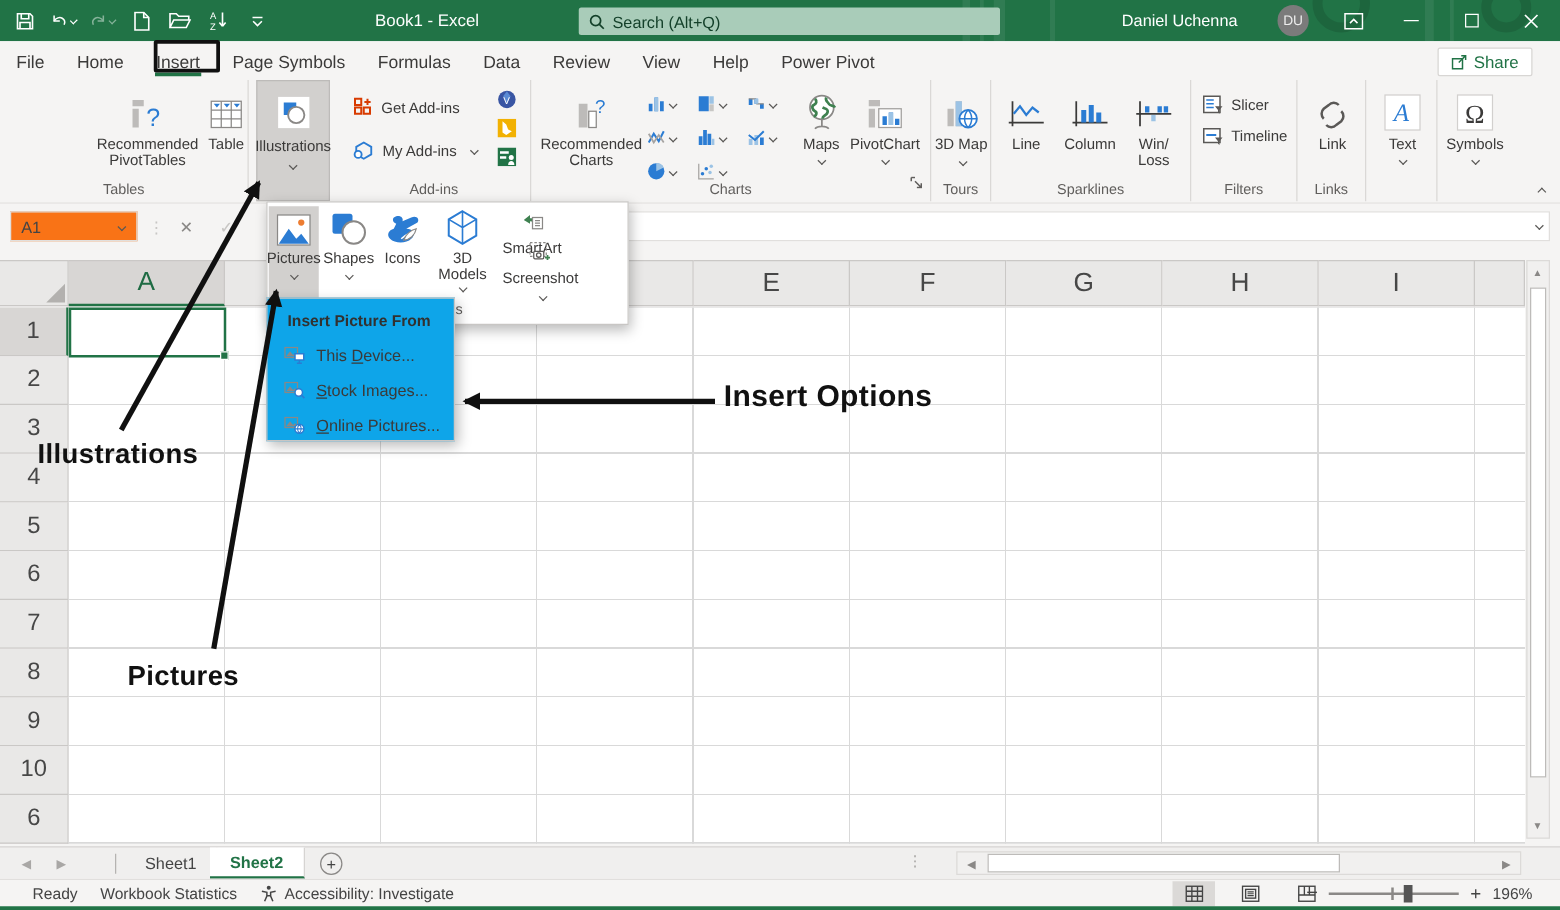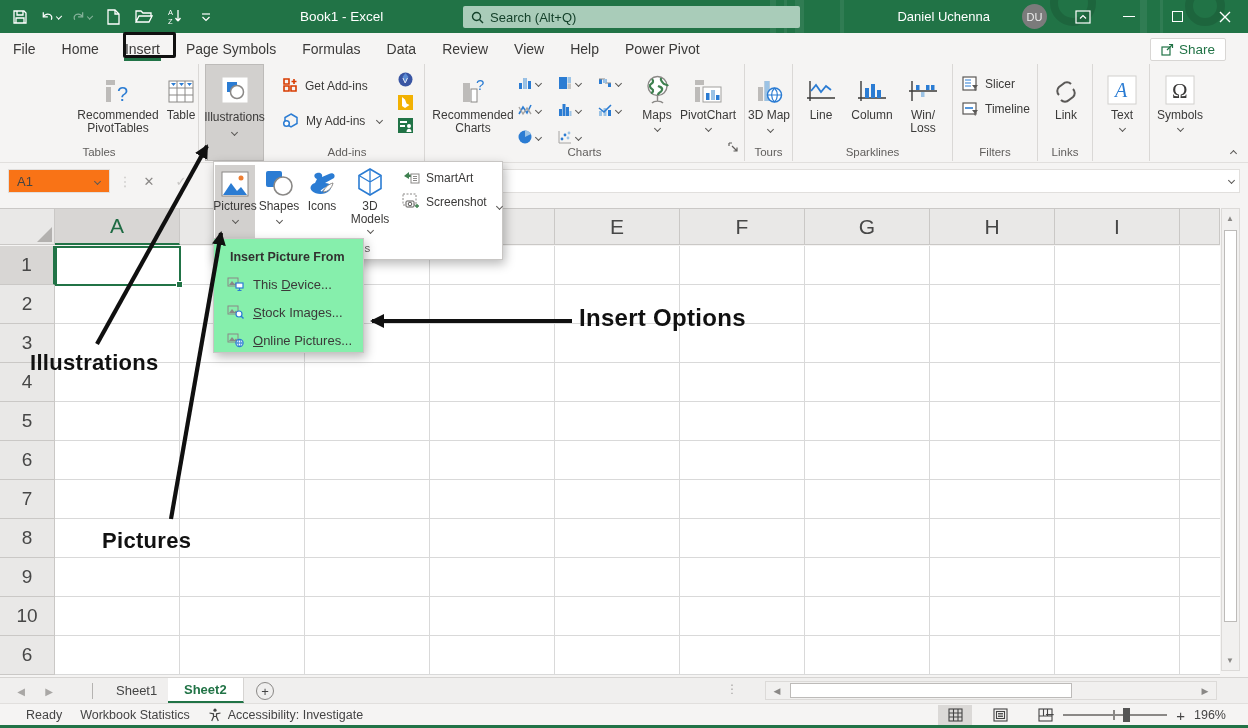--- a/index.html
+++ b/index.html
@@ -85,26 +85,26 @@
   .zoomwrap { position:absolute; right:22px; top:0; height:22px; display:flex; align-items:center; gap:9px; color:#444; }
   .ztrack { width:104px; height:2px; background:#8a8886; position:relative; }
   .znotch { position:absolute; left:50px; top:-4px; width:1.5px; height:10px; background:#8a8886; }
   .zthumb { position:absolute; left:60px; top:-6px; width:7px; height:14px; background:#555; }
   .greenline { position:absolute; left:0; top:725px; width:1248px; height:3px; background:#217346; }
 
   
   .flyout { position:absolute; left:213px; top:161px; width:290px; height:99px; background:#fff; border:1px solid #c8c6c4; box-shadow:2px 4px 10px rgba(0,0,0,.28); z-index:50; }
   .fly-big { position:absolute; top:3px; display:flex; flex-direction:column; align-items:center; text-align:center; font-size:12px; color:#3b3a39; line-height:13px; }
   .fly-big .bicon { height:32px; display:flex; align-items:flex-end; justify-content:center; margin-bottom:3px; }
-  .fly-row { position:absolute; left:188px; display:flex; align-items:flex-end; gap:6px; font-size:12px; color:#3b3a39; white-space:nowrap; }
+  .fly-row { position:absolute; left:188px; display:flex; align-items:center; gap:6px; font-size:12px; color:#3b3a39; white-space:nowrap;flex-direction:column; }
   .fly-label { position:absolute; left:98px; bottom:5px; font-size:11.5px; color:#605e5c; white-space:nowrap; }
   .pressed { background:#d2d0ce; }
 
   
-  .picmenu { position:absolute; left:213px; top:238px; width:151px; height:115px; background:#86efac; border:1px solid #c8c6c4; box-shadow:2px 4px 10px rgba(0,0,0,.28); z-index:60; padding-top:8px; }
+  .picmenu { position:absolute; left:213px; top:238px; width:151px; height:115px; background:#0ea5e9; border:1px solid #c8c6c4; box-shadow:2px 4px 10px rgba(0,0,0,.28); z-index:60; padding-top:8px; }
   .pm-head { font-size:12.5px; font-weight:bold; color:#323130; padding:3px 0 6px 16px; }
   .pm-item { display:flex; align-items:center; gap:9px; height:28px; padding-left:13px; font-size:13px; color:#3b3a39; }
   .pm-item u { text-decoration:underline; }
 
   
   .anno { z-index:100; position:absolute; color:#111; font-weight:800; letter-spacing:.3px; }
   .insert-box { position:absolute; left:123px; top:32px; width:53px; height:26px; border:3.5px solid #101010; border-radius:2px; z-index:100; }
   .arrows { position:absolute; left:0; top:0; width:1248px; height:728px; z-index:99; pointer-events:none; }
 </style>
 </head>

